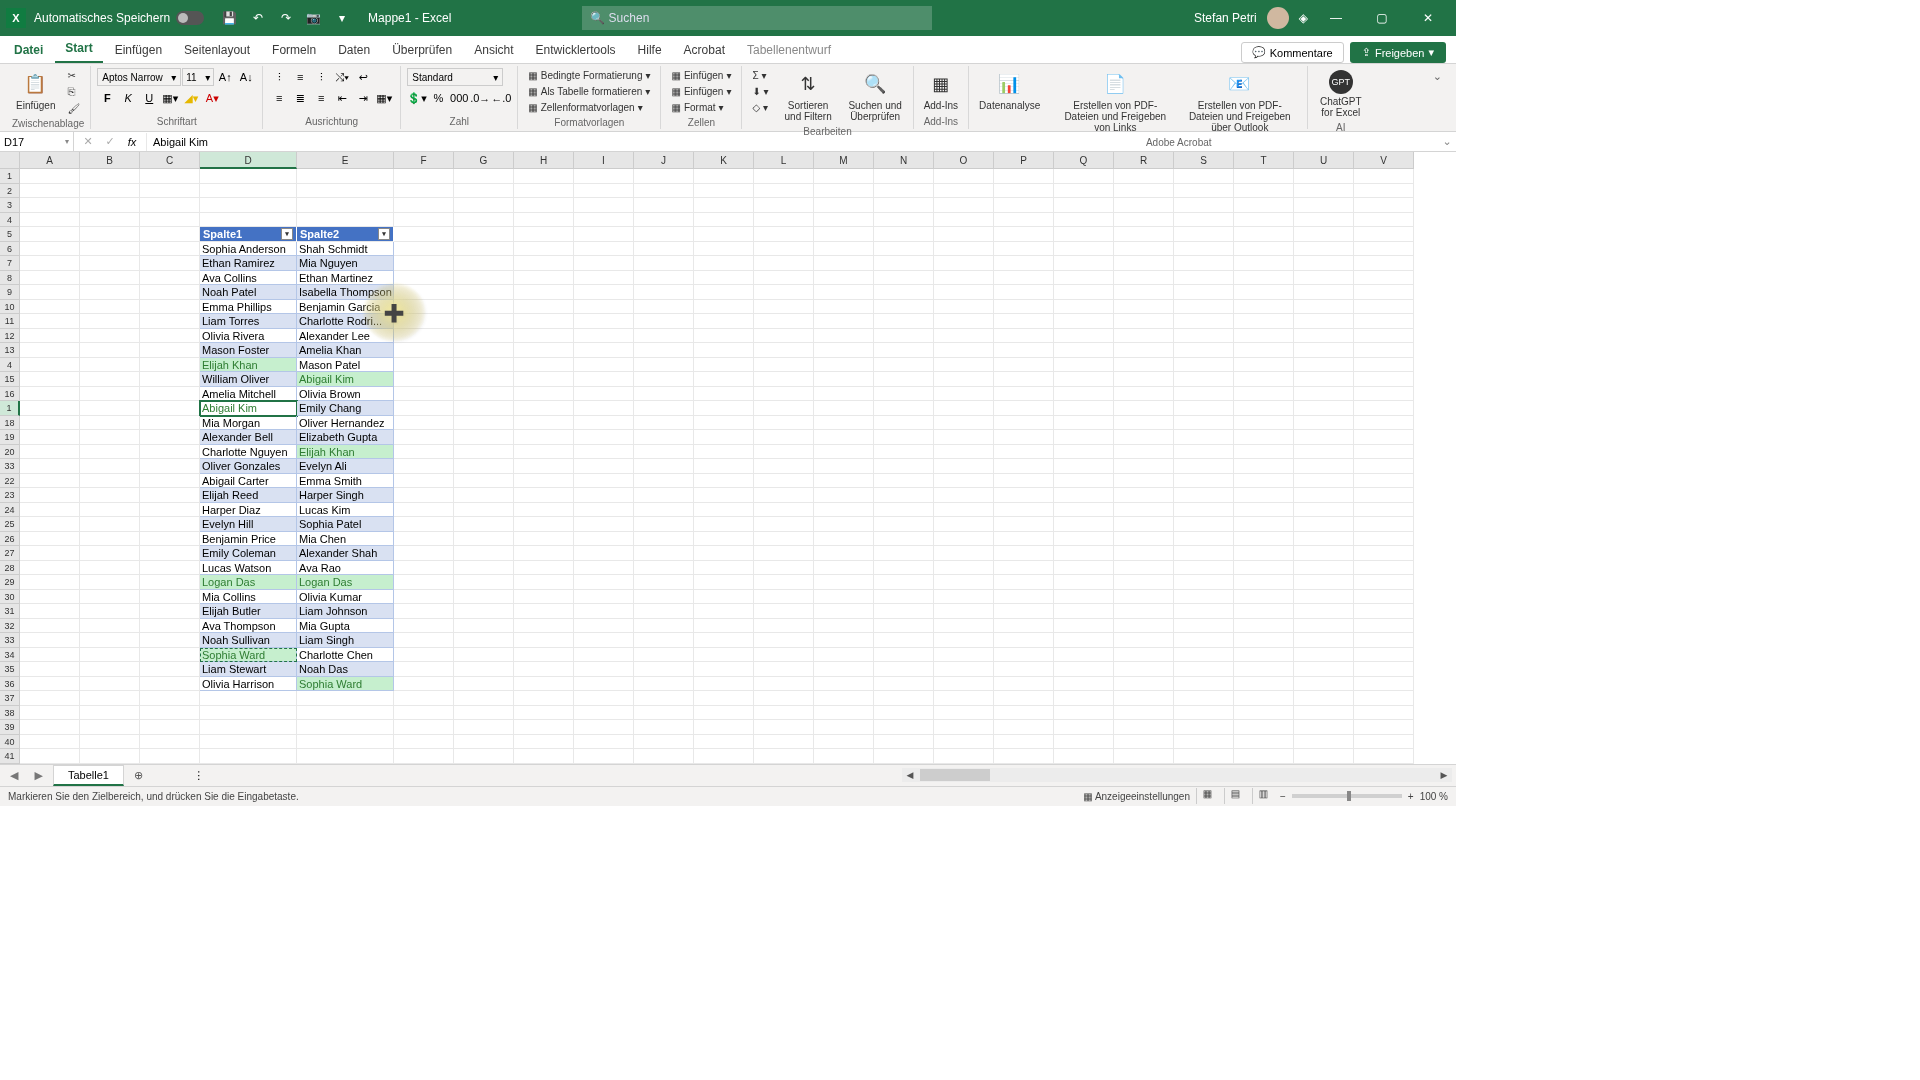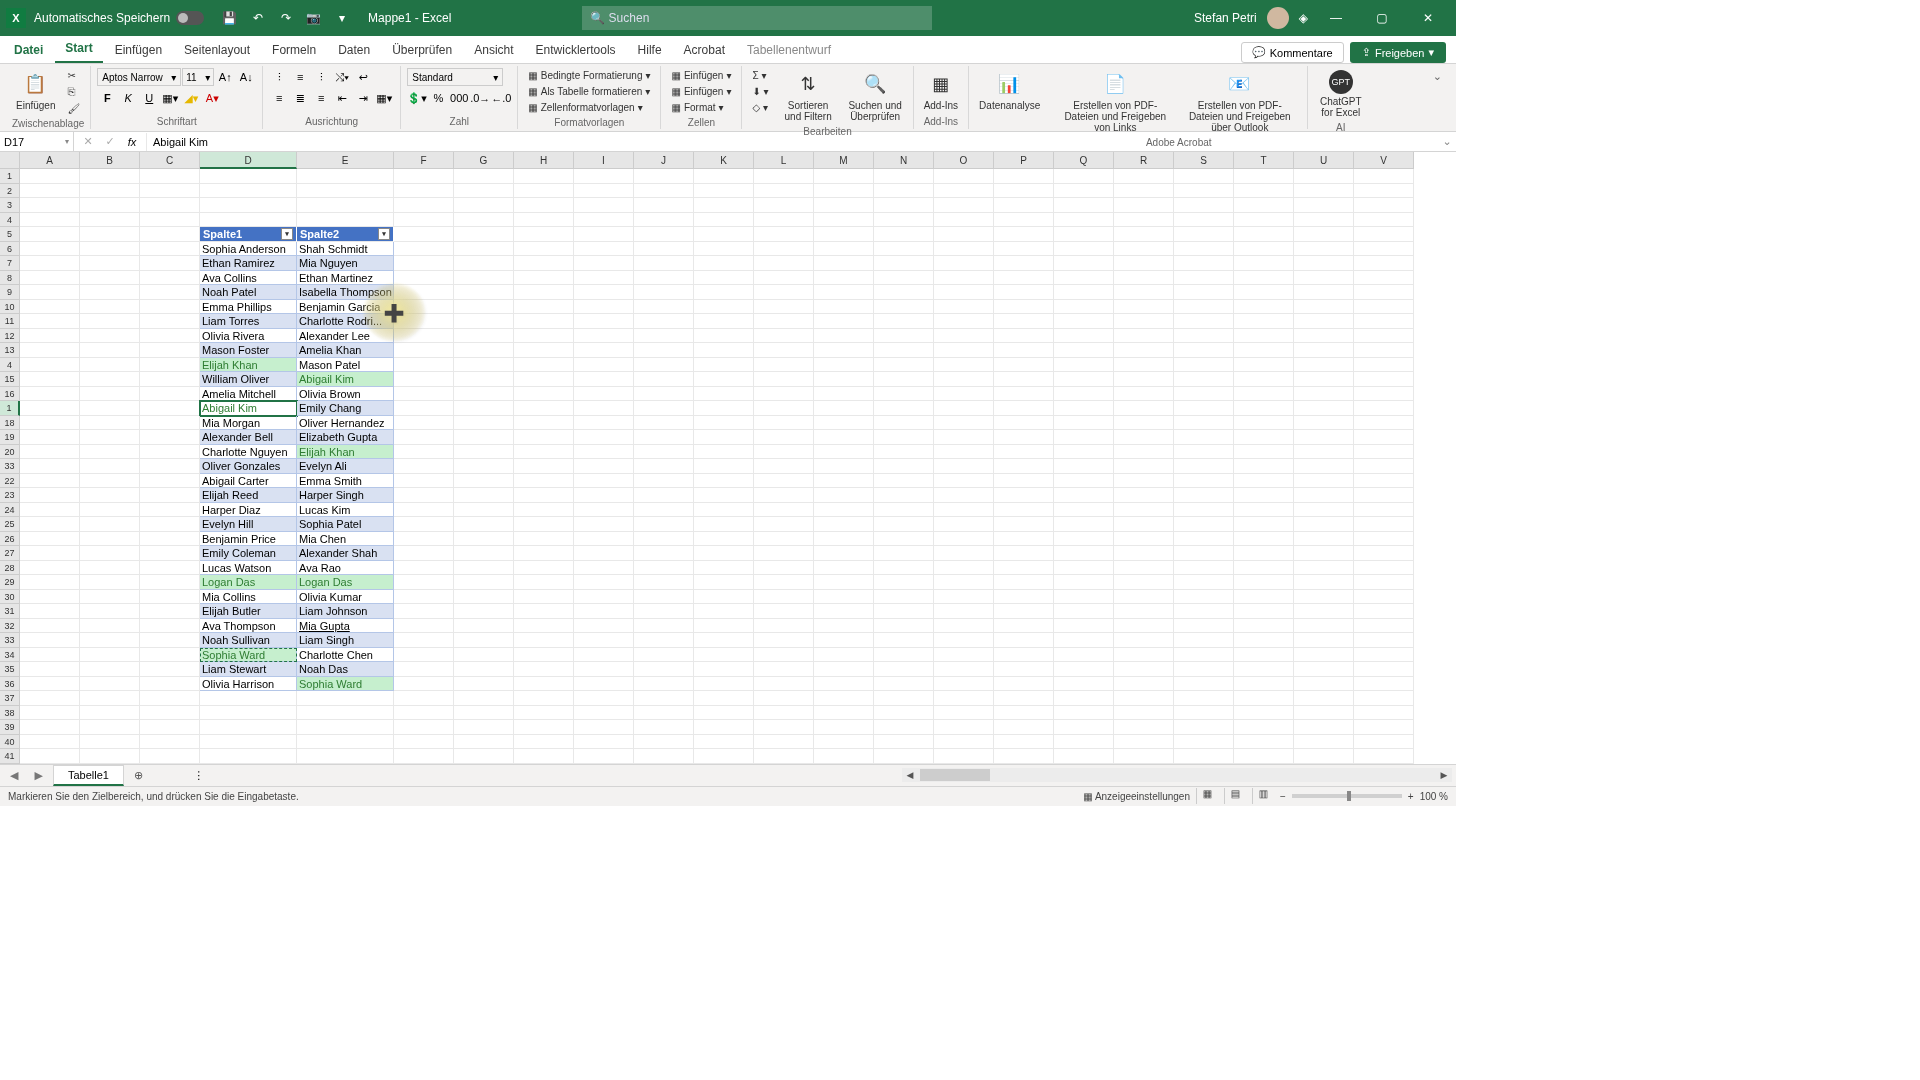--- a/index.html
+++ b/index.html
@@ -1131,21 +1131,21 @@
         <div class="cell" style="width: 60px;"></div>
         <div class="cell" style="width: 60px;"></div>
         <div class="cell" style="width: 60px;"></div>
       </div>
       <div class="row">
         <div class="row-h">32</div>
         <div class="cell" style="width: 60px;"></div>
         <div class="cell" style="width: 60px;"></div>
         <div class="cell" style="width: 60px;"></div>
         <div class="cell tbl-cell" style="width: 97px;">Ava Thompson</div>
-        <div class="cell tbl-cell" style="width: 97px; text-decoration: underline;">Mia Gupta</div>
+        <div class="cell tbl-cell" style="width: 97px;">Mia Gupta</div>
         <div class="cell" style="width: 60px;"></div>
         <div class="cell" style="width: 60px;"></div>
         <div class="cell" style="width: 60px;"></div>
         <div class="cell" style="width: 60px;"></div>
         <div class="cell" style="width: 60px;"></div>
         <div class="cell" style="width: 60px;"></div>
         <div class="cell" style="width: 60px;"></div>
         <div class="cell" style="width: 60px;"></div>
         <div class="cell" style="width: 60px;"></div>
         <div class="cell" style="width: 60px;"></div>

